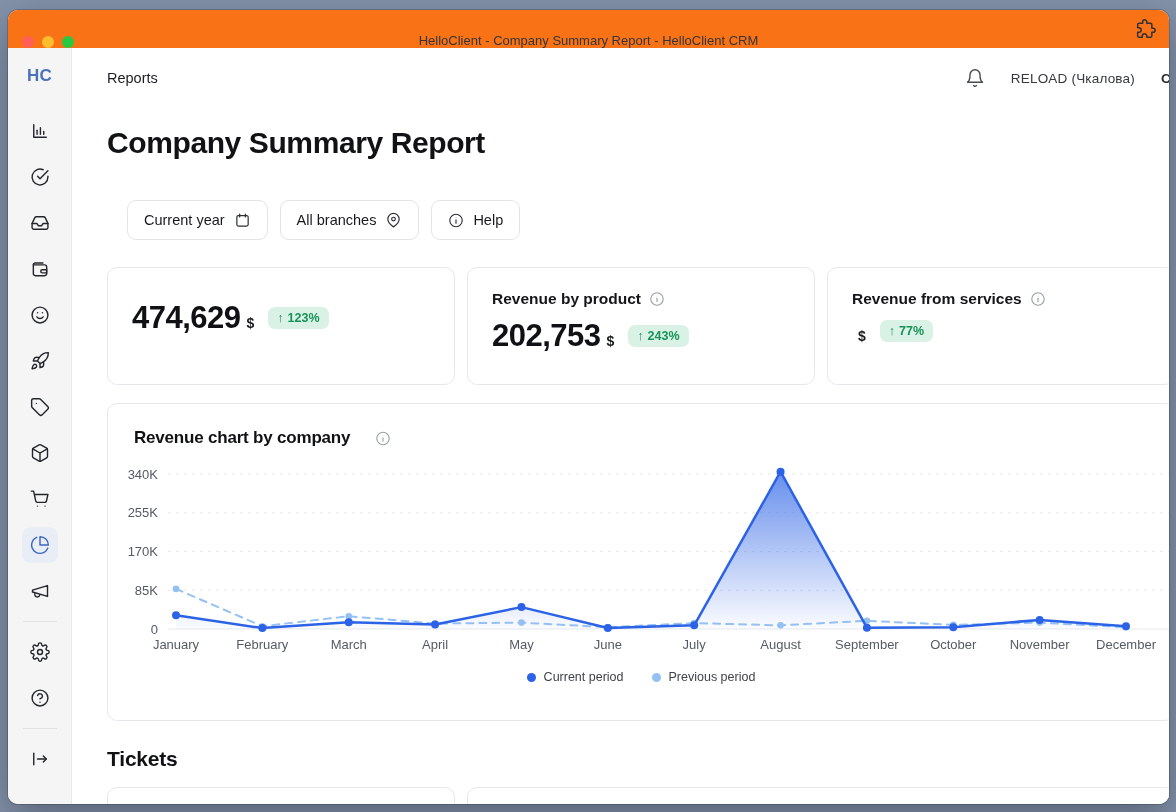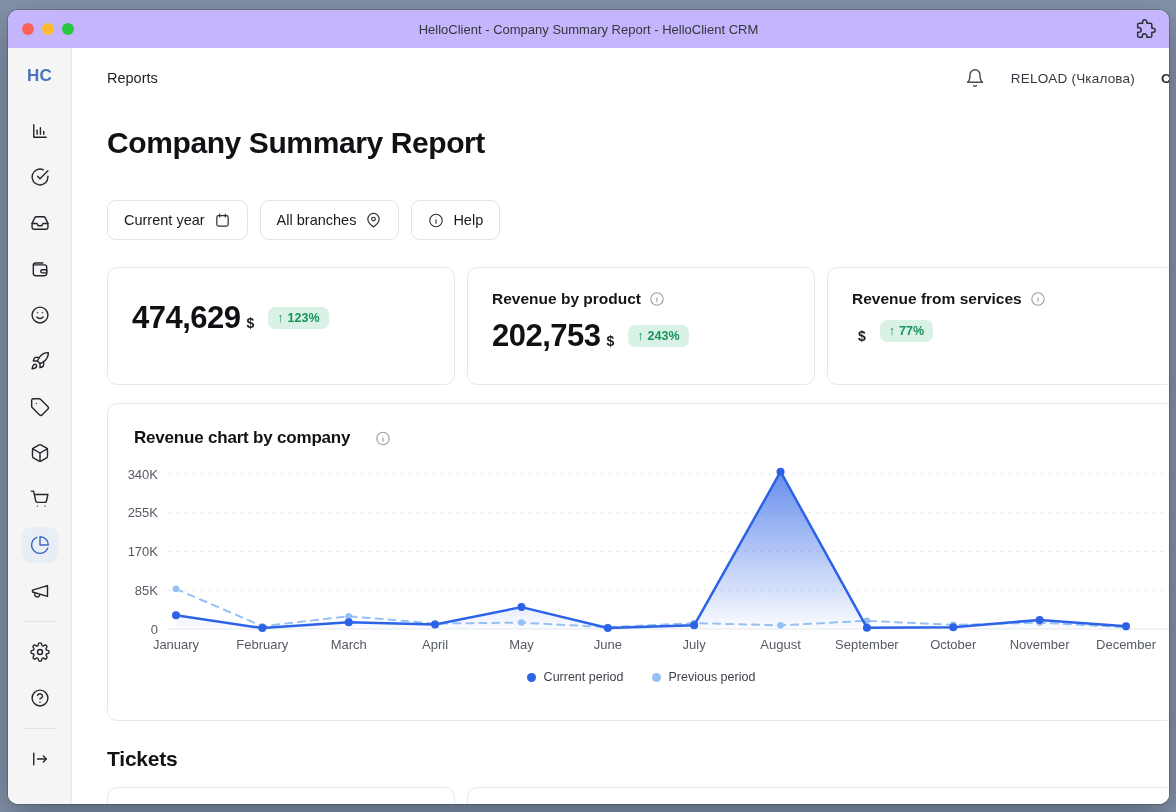--- a/index.html
+++ b/index.html
@@ -4,21 +4,21 @@
 <style>
   * { margin:0; padding:0; box-sizing:border-box; }
   html,body { width:1176px; height:812px; overflow:hidden; }
   body { background:#8493aa; font-family:"Liberation Sans","DejaVu Sans",sans-serif; color:#16181d; }
 
   .window { position:absolute; left:8px; top:10px; width:1161px; height:794px;
     background:#fff; border-radius:10px; overflow:hidden;
     box-shadow:0 14px 40px rgba(20,26,40,.40), 0 0 0 1px rgba(0,0,0,.18); }
 
   
-  .titlebar { position:relative; height:38px; background:#c4b5fd; display:flex; align-items:center; }
+  .titlebar { position:relative; height:38px; background:#f97316; display:flex; align-items:flex-end; }
   .traffic { display:flex; gap:8px; margin-left:14px; }
   .light { width:12px; height:12px; border-radius:50%; }
   .light.red{ background:#ff5f57; } .light.yellow{ background:#febc2e; } .light.green{ background:#28c840; }
   .tb-title { position:absolute; left:0; right:0; text-align:center; font-size:13px; color:#34363b; font-weight:400; pointer-events:none; }
   .tb-right { position:absolute; right:13px; top:9px; width:20px; height:20px; color:#2e3136; }
 
   
   .app-body { display:flex; height:756px; }
 
   aside.sidebar { width:64px; background:#f5f5f6; border-right:1px solid #e9e9eb; flex:0 0 64px;
@@ -40,21 +40,21 @@
   .header-right { display:flex; align-items:center; gap:26px; flex:0 0 auto; }
   .bell { width:20px; height:20px; color:#474b54; }
   .reload { font-size:13.5px; color:#36393f; letter-spacing:.2px; white-space:nowrap; }
   .clip-c { font-size:13.5px; font-weight:600; color:#2b2e33; width:14px; overflow:hidden; white-space:nowrap; }
 
   h1.page-title { margin-top:28px; font-size:30px; font-weight:700; letter-spacing:-.4px; color:#101215; }
 
   
   .filters-row { margin-top:40px; display:flex; align-items:center; }
   .pill-btn { height:40px; border:1px solid #e3e4e8; border-radius:9px; background:#fff;
-    display:inline-flex; align-items:center; gap:9px; padding:0 16px; font-size:14.5px; color:#17191d; cursor:pointer; }
+    display:inline-flex; align-items:center; gap:9px; padding:0 16px; font-size:14.5px; color:#17191d; cursor:pointer;margin-left:20px; }
   .pill-btn + .pill-btn { margin-left:12px; }
   .pill-btn svg { width:17px; height:17px; color:#2c2f35; }
   .help-btn { margin-left:auto; }
 
   
   .cards-row { margin-top:27px; display:flex; gap:12px; }
   .stat-card { width:348px; height:118px; border:1px solid #e7e8ec; border-radius:10px; background:#fff; padding:22px 24px 0; flex:0 0 348px; }
   .card-head { display:flex; align-items:center; gap:8px; font-size:15.5px; font-weight:600; color:#141619; }
   .info-ic { width:16px; height:16px; color:#9aa0a9; flex:0 0 16px; }
   .card-valrow { margin-top:10px; display:flex; align-items:center; }

